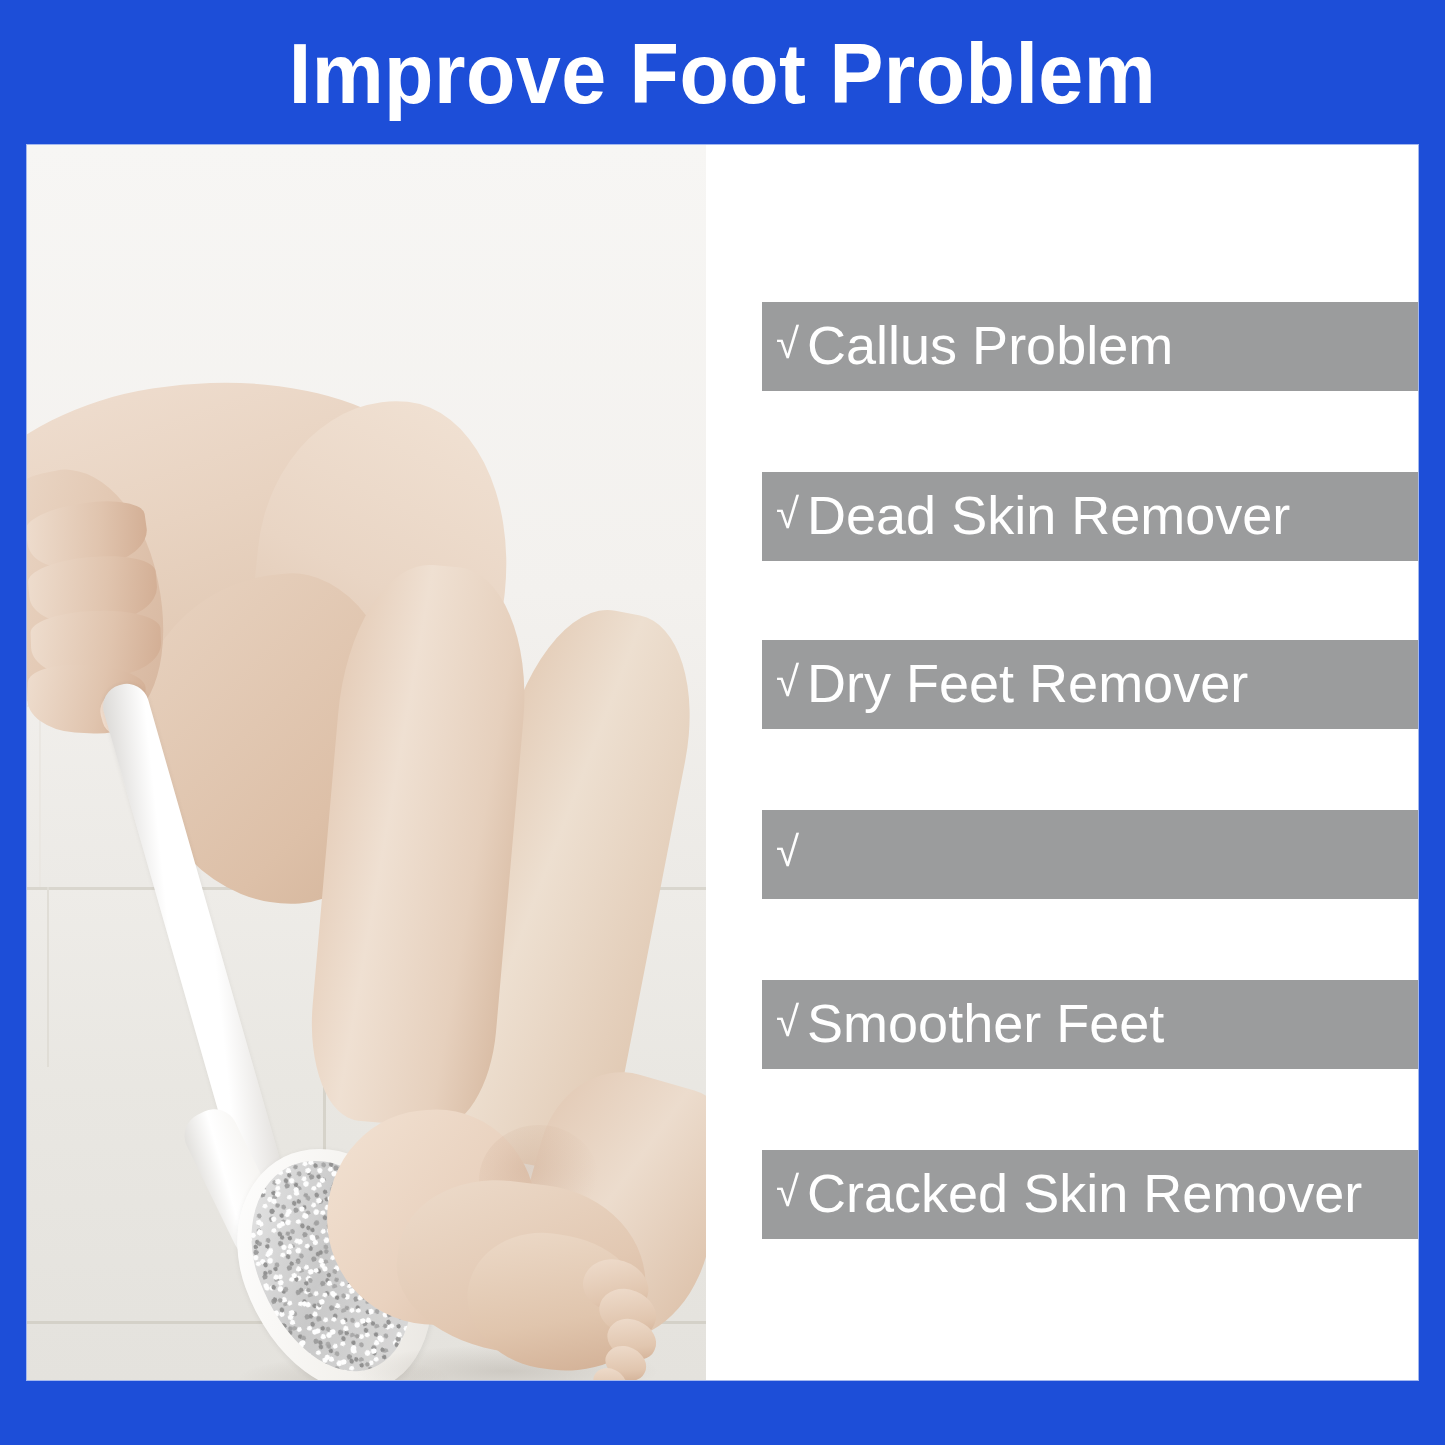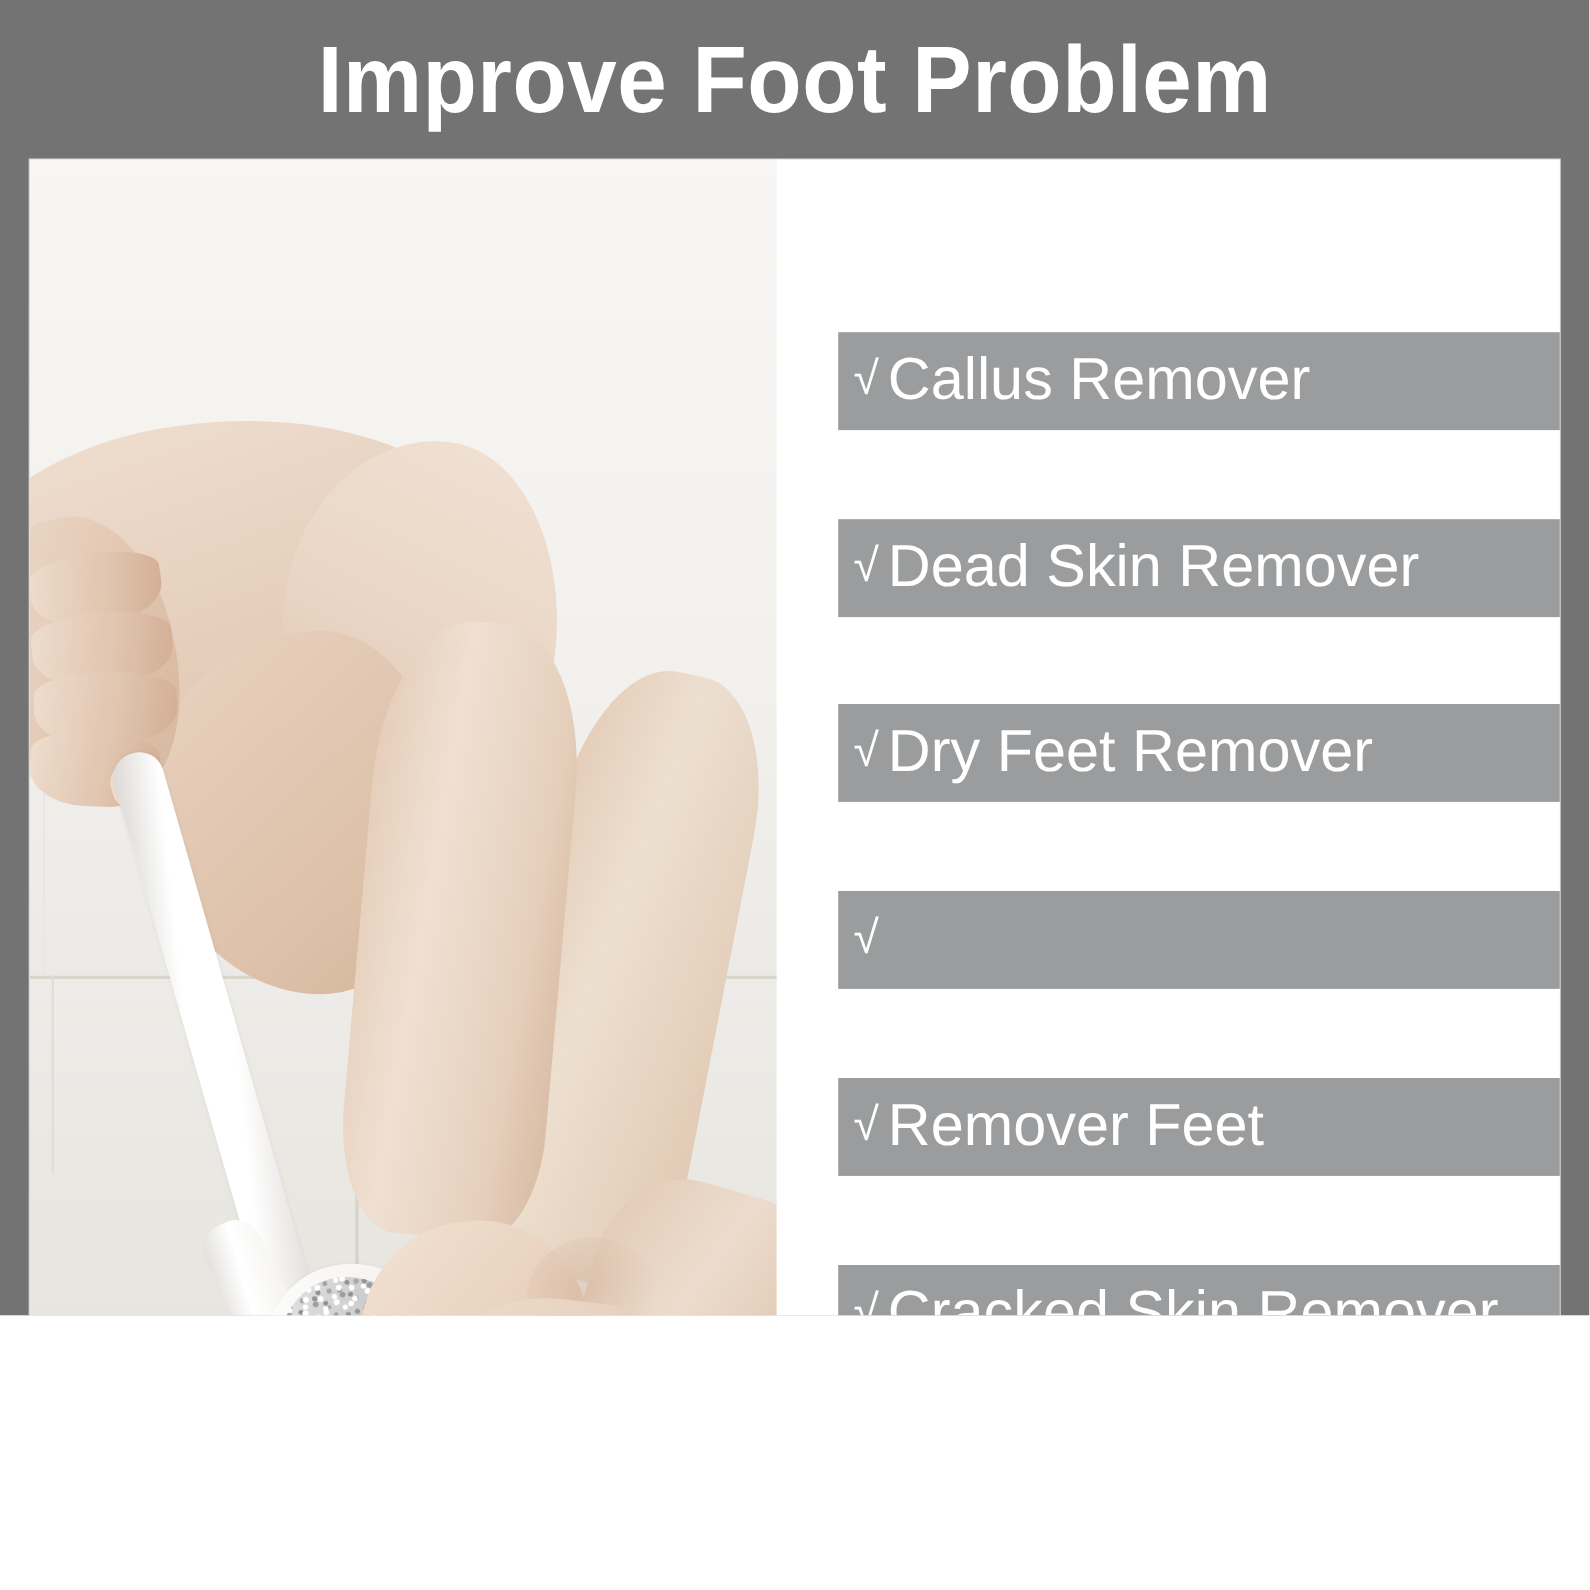--- a/index.html
+++ b/index.html
@@ -7,22 +7,22 @@
     padding: 0;
     background: #ffffff;
   }
   body {
     font-family: "Liberation Sans", sans-serif;
   }
 
   .poster {
     position: relative;
     width: 1445px;
-    height: 1196px;
-    background: #737373;
+    height: 1445px;
+    background: #1d4ed8;
     overflow: hidden;
   }
 
   
   .title {
     position: absolute;
     left: 0;
     top: 26px;
     width: 1445px;
     text-align: center;
@@ -383,40 +383,40 @@
       <div class="toe t4"></div>
       <div class="toe t5"></div>
     </div>
 
     <div class="panel-divider"></div>
 
     <div class="features">
 
       <div class="feature-row r0">
         <span class="check">√</span>
-        <span class="label">Callus Remover</span>
+        <span class="label">Callus Problem</span>
       </div>
 
       <div class="feature-row r1">
         <span class="check">√</span>
         <span class="label">Dead Skin Remover</span>
       </div>
 
       <div class="feature-row r2">
         <span class="check">√</span>
         <span class="label">Dry Feet Remover</span>
       </div>
 
       <div class="feature-row r3">
         <span class="check">√</span>
       </div>
 
       <div class="feature-row r4">
         <span class="check">√</span>
-        <span class="label">Remover Feet</span>
+        <span class="label">Smoother Feet</span>
       </div>
 
       <div class="feature-row r5">
         <span class="check">√</span>
         <span class="label">Cracked Skin Remover</span>
       </div>
 
     </div>
 
   </div>

